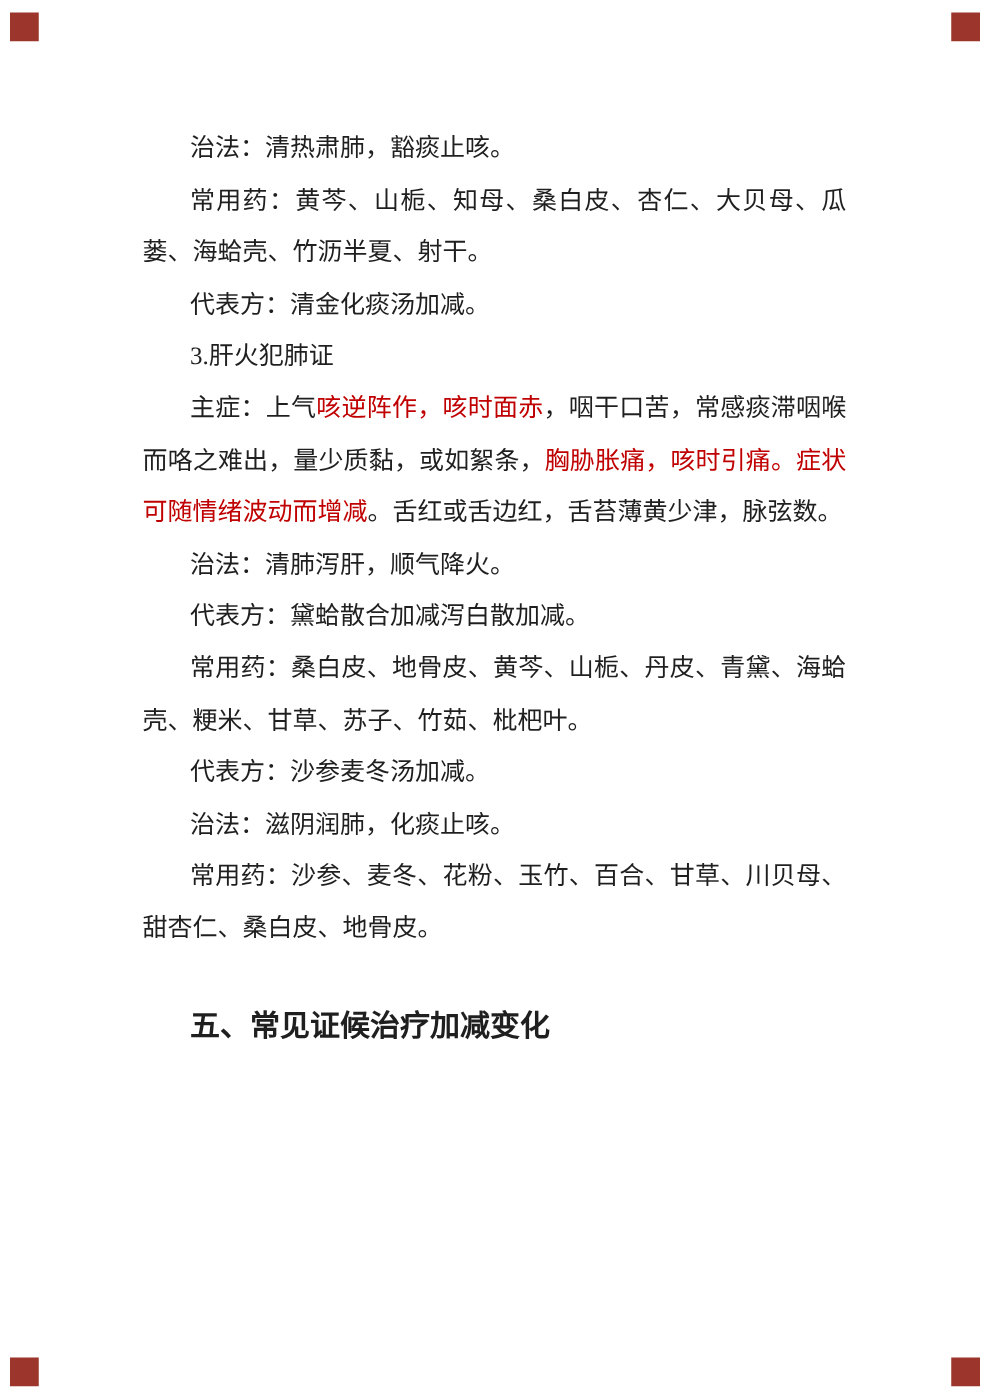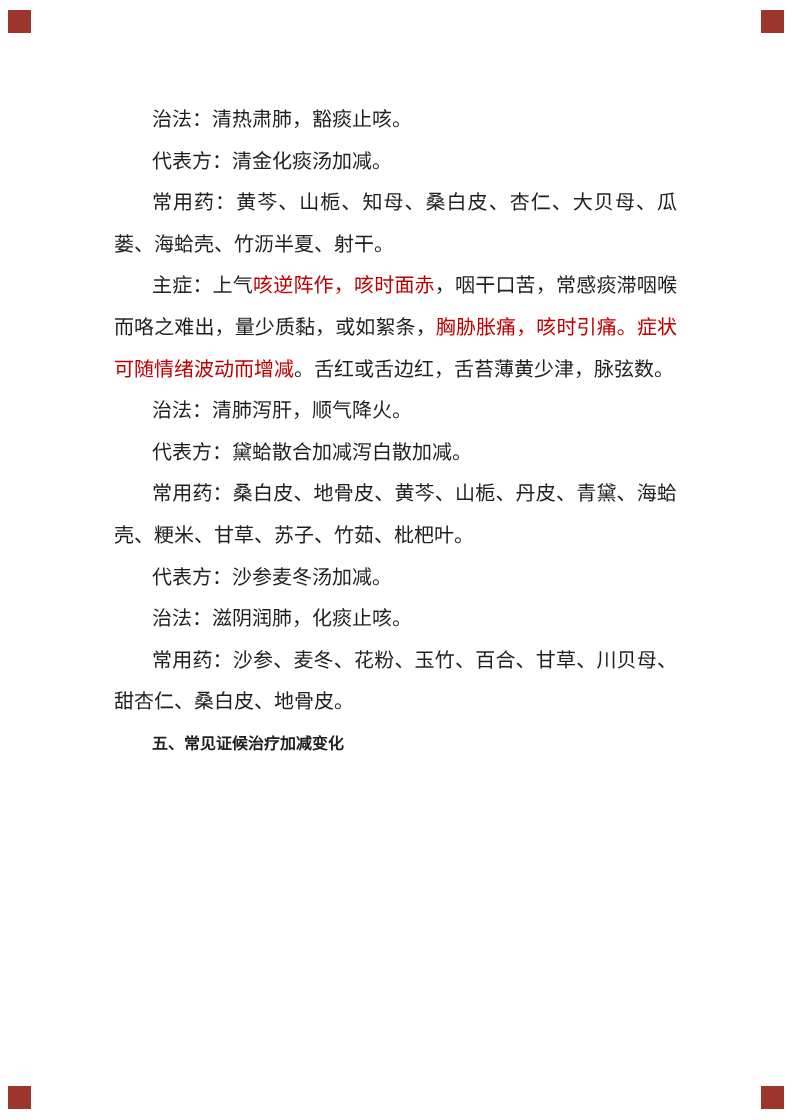--- a/index.html
+++ b/index.html
@@ -36,39 +36,41 @@
   .seg-red-bold {
     color: var(--red-color, #c00000);
     font-weight: normal;
   }
   .seg-underline {
     text-decoration: underline;
     text-decoration-thickness: 1.5px;
     text-underline-offset: 3px;
   }
   .para-heading {
+    margin-top: 36px;
     font-family: "Liberation Sans", "DejaVu Sans", sans-serif;
     font-weight: bold;
-    font-size: 16px;
+    font-size: 24px;
     line-height: 41.6px;
     text-indent: 38px;
   }
 </style>
 </head>
 <body>
 
 <div class="page">
   <div class="corner-mark corner-tl"></div>
   <div class="corner-mark corner-tr"></div>
   <div class="corner-mark corner-bl"></div>
   <div class="corner-mark corner-br"></div>
   <div class="content" id="doc-content">
       <p class="para"><span>治法：清热肃肺，豁痰止咳。</span></p>
+      <p class="para"><span>常用药：黄芩、山栀、知母、桑白皮、杏仁、大贝母、瓜蒌、海蛤壳、竹沥半夏、射干。</span></p>
       <p class="para"><span>代表方：清金化痰汤加减。</span></p>
-      <p class="para"><span>常用药：黄芩、山栀、知母、桑白皮、杏仁、大贝母、瓜蒌、海蛤壳、竹沥半夏、射干。</span></p>
+      <p class="para"><span>3.肝火犯肺证</span></p>
       <p class="para"><span>主症：上气</span><span class="seg-red-bold">咳逆阵作，咳时面赤</span><span>，咽干口苦，常感痰滞咽喉而咯之难出，量少质黏，或如絮条，</span><span class="seg-red-bold">胸胁胀痛，咳时引痛。症状可随情绪波动而增减</span><span>。舌红或舌边红，舌苔薄黄少津，脉弦数。</span></p>
       <p class="para"><span>治法：清肺泻肝，顺气降火。</span></p>
       <p class="para"><span>代表方：黛蛤散合加减泻白散加减。</span></p>
       <p class="para"><span>常用药：桑白皮、地骨皮、黄芩、山栀、丹皮、青黛、海蛤壳、粳米、甘草、苏子、竹茹、枇杷叶。</span></p>
       <p class="para"><span>代表方：沙参麦冬汤加减。</span></p>
       <p class="para"><span>治法：滋阴润肺，化痰止咳。</span></p>
       <p class="para"><span>常用药：沙参、麦冬、花粉、玉竹、百合、甘草、川贝母、甜杏仁、桑白皮、地骨皮。</span></p>
       <p class="para-heading"><span>五、常见证候治疗加减变化</span></p>
     </div>
 </div>

